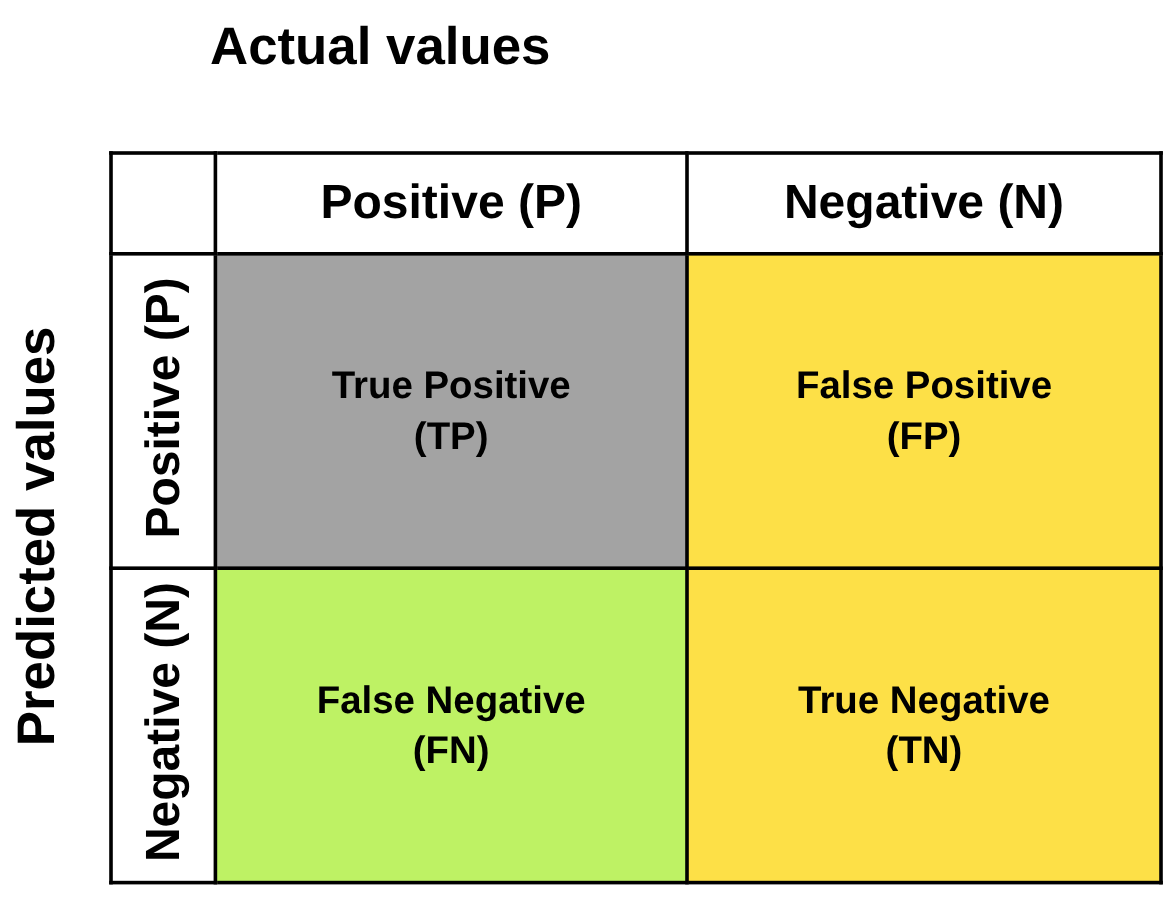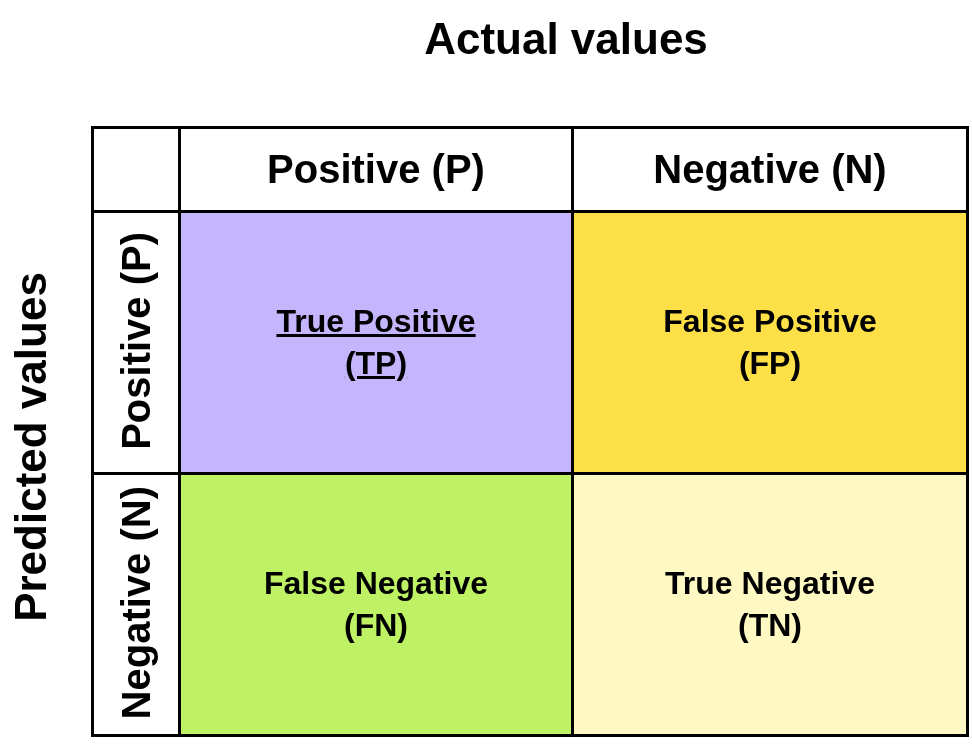--- a/index.html
+++ b/index.html
@@ -13,21 +13,20 @@
     position: relative;
     overflow: hidden;
     font-family: "Liberation Sans", sans-serif;
     color: #000000;
   }
   .axis-title-top {
     position: absolute;
     left: 175px;
     top: 14px;
     width: 782px;
-    text-align: center;
     font-size: 44px;
     font-weight: bold;
     white-space: nowrap;
   }
   .axis-title-left {
     position: absolute;
     left: 31px;
     top: 447px;
     transform: translate(-50%, -50%) rotate(-90deg);
     font-size: 44px;
@@ -90,36 +89,36 @@
   <tbody>
       <tr class="h-hdr">
     <td class="corner w-rowhdr"></td>
     <td class="col-header w-col1">Positive (P)</td>
     <td class="col-header w-col2">Negative (N)</td>
   </tr>
   <tr class="h-row">
     <td class="row-header w-rowhdr">
       <span class="vtext">Positive (P)</span>
     </td>
-    <td class="cell w-col1" style="background: #c4b5fd; text-decoration: underline;">
+    <td class="cell w-col1" style="background: #a3a3a3;">
       <span>True Positive</span><br>
       <span>(TP)</span>
     </td>
     <td class="cell w-col2" style="background: #fde047;">
       <span>False Positive</span><br>
       <span>(FP)</span>
     </td>
   </tr>
   <tr class="h-row">
     <td class="row-header w-rowhdr">
       <span class="vtext">Negative (N)</span>
     </td>
     <td class="cell w-col1" style="background: #bef264;">
       <span>False Negative</span><br>
       <span>(FN)</span>
     </td>
-    <td class="cell w-col2" style="background: #fef9c3;">
+    <td class="cell w-col2" style="background: #fde047;">
       <span>True Negative</span><br>
       <span>(TN)</span>
     </td>
   </tr>
 </tbody>
   </table>
 
 </body></html>

